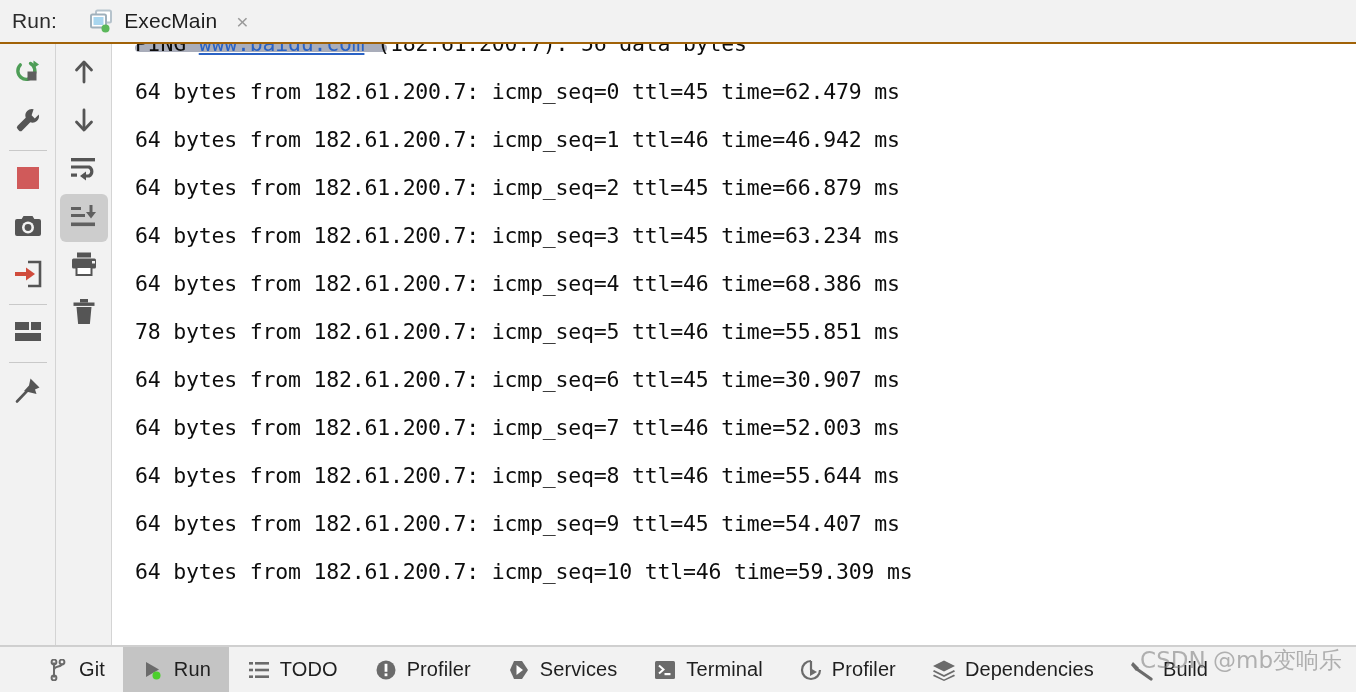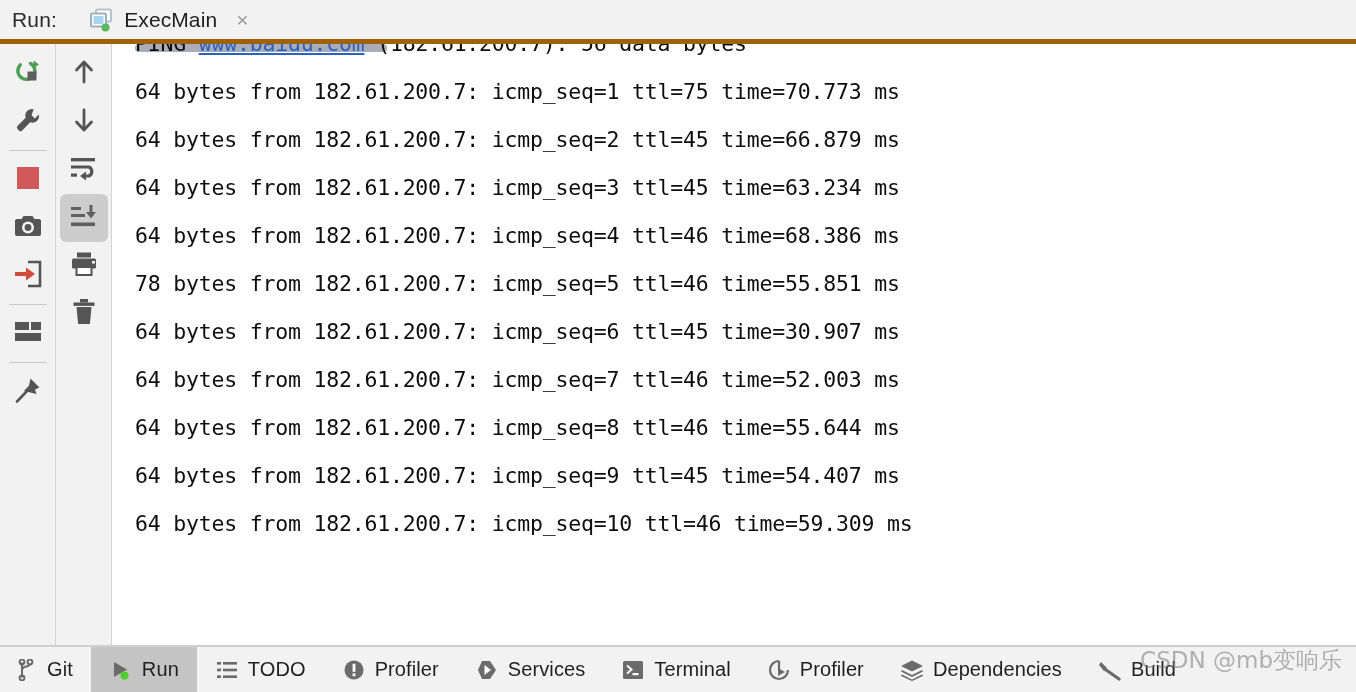--- a/index.html
+++ b/index.html
@@ -20,21 +20,21 @@
   }
 
   
   .runbar {
     position: relative;
     height: 44px;
     flex: 0 0 44px;
     background: #f2f2f2;
     display: flex;
     align-items: center;
-    border-bottom: 5px solid #a16207;
+    border-bottom: 2px solid #a16207;
   }
   .run-label {
     font-size: 21px;
     color: #2b2b2b;
     margin-left: 12px;
     letter-spacing: 0.2px;
   }
   .tab {
     display: flex;
     align-items: center;
@@ -145,21 +145,21 @@
   }
   .sitem {
     display: flex;
     align-items: center;
     gap: 9px;
     padding: 0 18px;
     font-size: 20px;
     color: #1f1f1f;
     letter-spacing: 0.1px;
   }
-  .sitem:first-child { padding-left: 14px; }
+  .sitem:first-child { padding-left: 14px; margin-left: 32px; }
   .sitem.active { background: #c4c4c4; }
   .sicon { display: flex; align-items: center; justify-content: center; width: 24px; height: 24px; }
 
   .watermark {
     position: absolute;
     right: 14px;
     bottom: 16px;
     font-size: 23px;
     color: rgba(120,120,120,0.55);
     font-family: "DejaVu Sans", sans-serif;
@@ -328,21 +328,22 @@
           </svg>
         </span>
       </div>
     </div>
 
     <div class="console">
       <div class="hscroll"></div>
 
       <div class="line first"><span>PING </span><span class="lnk">www.baidu.com</span><span> (182.61.200.7): 56 data bytes</span></div>
 
-      <div class="line">64 bytes from 182.61.200.7: icmp_seq=1 ttl=75 time=70.773 ms</div>
+      <div class="line">64 bytes from 182.61.200.7: icmp_seq=0 ttl=45 time=62.479 ms</div>
+      <div class="line">64 bytes from 182.61.200.7: icmp_seq=1 ttl=46 time=46.942 ms</div>
       <div class="line">64 bytes from 182.61.200.7: icmp_seq=2 ttl=45 time=66.879 ms</div>
       <div class="line">64 bytes from 182.61.200.7: icmp_seq=3 ttl=45 time=63.234 ms</div>
       <div class="line">64 bytes from 182.61.200.7: icmp_seq=4 ttl=46 time=68.386 ms</div>
       <div class="line">78 bytes from 182.61.200.7: icmp_seq=5 ttl=46 time=55.851 ms</div>
       <div class="line">64 bytes from 182.61.200.7: icmp_seq=6 ttl=45 time=30.907 ms</div>
       <div class="line">64 bytes from 182.61.200.7: icmp_seq=7 ttl=46 time=52.003 ms</div>
       <div class="line">64 bytes from 182.61.200.7: icmp_seq=8 ttl=46 time=55.644 ms</div>
       <div class="line">64 bytes from 182.61.200.7: icmp_seq=9 ttl=45 time=54.407 ms</div>
       <div class="line">64 bytes from 182.61.200.7: icmp_seq=10 ttl=46 time=59.309 ms</div>
     </div>

